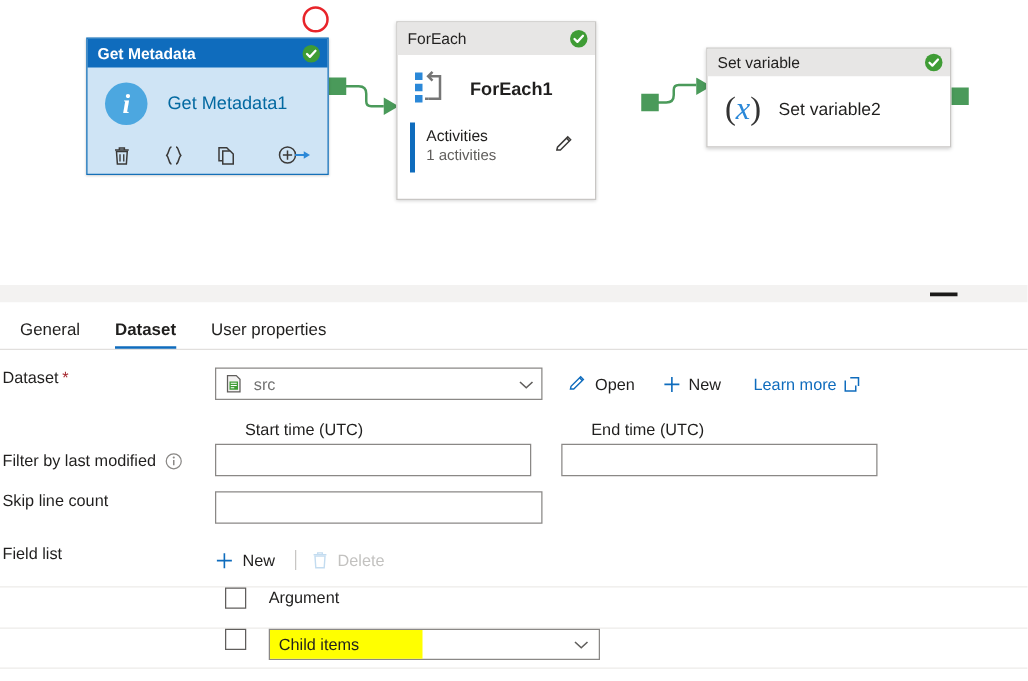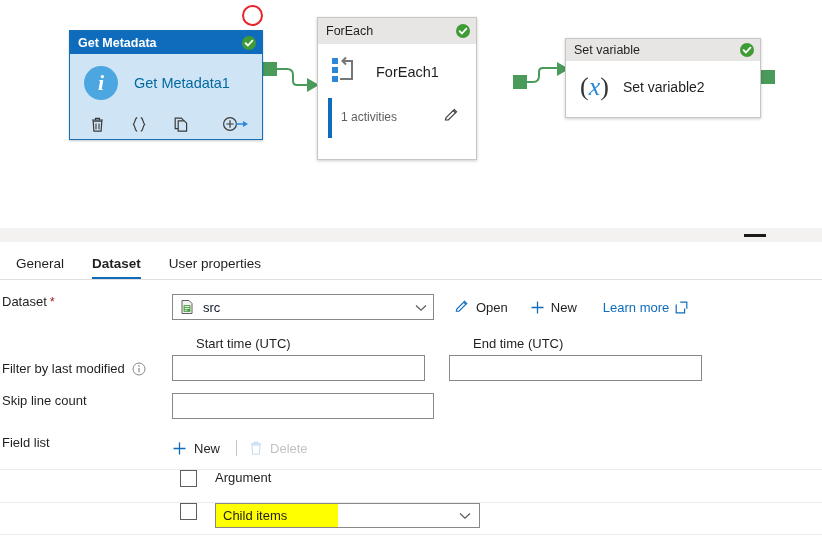--- a/index.html
+++ b/index.html
@@ -69,21 +69,21 @@
   .gm-tools .spacer { flex:1; }
 
   
   #n-foreach {
     left: 317px; top: 17px; width: 160px; height: 143px;
     border: 1px solid #c8c6c4;
     background: #ffffff;
     box-shadow: 0 1px 3px rgba(0,0,0,.20);
   }
   #n-foreach .node-hd { background:#e7e6e5; color:#201f1e; height:26px; font-size:12.5px; }
-  .fe-row { display:flex; align-items:center; padding: 12px 0 0 14px; }
+  .fe-row { display:flex; align-items:center; padding: 12px 0 0 14px; font-weight: bold; }
   .fe-name { margin-left: 18px; font-size: 14.5px; }
   .fe-act {
     margin: 11px 10px 0 10px;
     background:#fff;
     border-left: 4px solid #0f6cbd;
     display:flex; align-items:center;
     padding: 4px 6px 6px 9px;
     height: 40px;
   }
   .fe-act .txt { flex:1; }
@@ -164,21 +164,21 @@
     height:26px;
     display:flex; align-items:center;
     font-size:13px;
     padding: 0 6px;
     color:#201f1e;
   }
   .tbox .chev { margin-left:auto; color:#0f6cbd; }
 
   .dd-dataset { width:262px; }
   .ds-icon { width:16px; height:16px; margin-right:8px; flex:0 0 auto; }
-  .ds-val { color:#0f172a; }
+  .ds-val { color:#737373; }
 
   .links { display:flex; align-items:center; margin-left:20px; height:26px; }
   .lnk { display:flex; align-items:center; color:#0f6cbd; font-size:13px; cursor:pointer; }
   .lnk .g { margin-right:6px; display:flex; }
   .lnk.dark { color:#201f1e; }
   .links .sp { width:22px; }
 
   .stack { display:flex; flex-direction:column; }
   .sublabel { font-size:13px; color:#201f1e; margin-bottom:4px;margin-left:24px; }
   .time-in { width:253px; height:26px; }
@@ -309,20 +309,21 @@
           <rect x="0" y="20" width="6" height="6" fill="#2b88d8"></rect>
           <path d="M11 5 H20 V23 H11" fill="none" stroke="#767676" stroke-width="2"></path>
           <polyline points="14,1.5 10.5,5 14,8.5" fill="none" stroke="#767676" stroke-width="2"></polyline>
           <path d="M8 23 H11" stroke="#767676" stroke-width="2"></path>
         </svg>
       </span>
       <span class="fe-name">ForEach1</span>
     </div>
     <div class="fe-act">
       <span class="txt">
+        <span class="t1" style="display:block;">Activities</span>
         <span class="t2" style="display:block;">1 activities</span>
       </span>
       <span>
         <svg width="17" height="17" viewBox="0 0 17 17">
           <path d="M2.5 13 L3 10.7 L11.2 2.5 L13.5 4.8 L5.3 13 Z" fill="none" stroke="#3b3a39" stroke-width="1.2"></path>
           <path d="M10.2 3.5 L12.5 5.8" stroke="#3b3a39" stroke-width="1.2"></path>
         </svg>
       </span>
     </div>
   </div>

